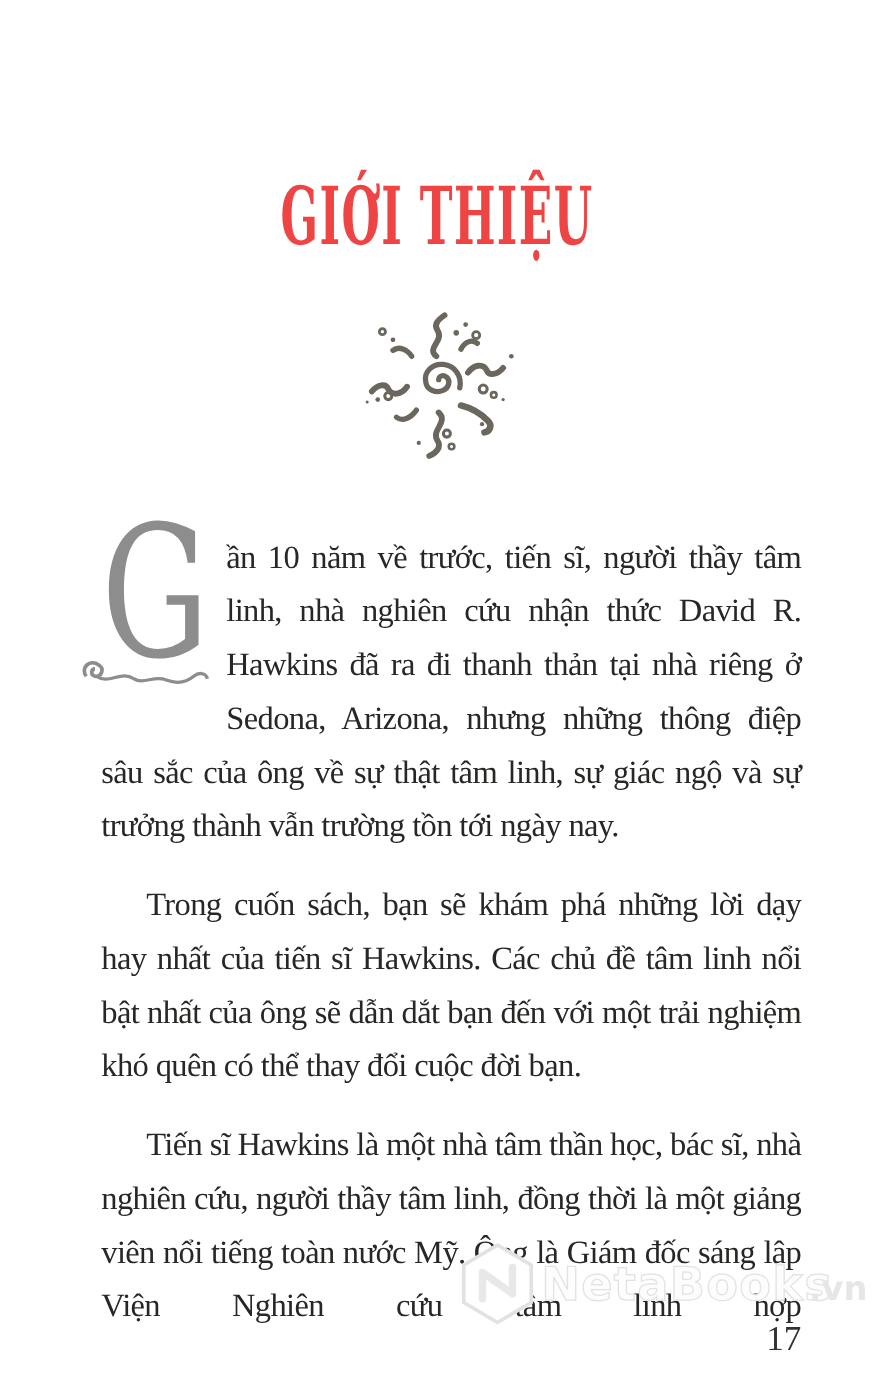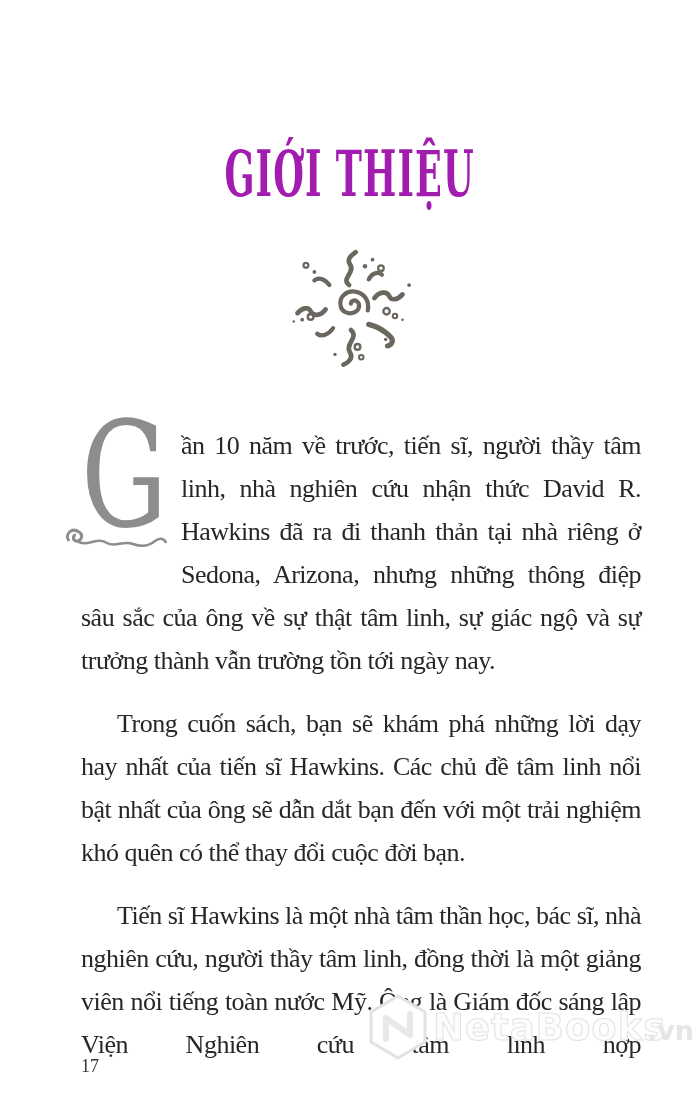--- a/index.html
+++ b/index.html
@@ -3,21 +3,21 @@
 <meta charset="utf-8">
 <style>
   html,body { margin:0; padding:0; background:#ffffff; }
   .page {
     position:relative; width:700px; height:1120px; background:#ffffff;
     overflow:hidden; font-family:"Liberation Serif", serif; color:#272725;
   }
   
   .title {
     position:absolute; top:136px; left:0; width:700px; margin:0;
-    text-align:center; font-weight:bold; font-size:64px; color:#a21caf;
+    text-align:center; font-weight:bold; font-size:64px; color:#ef4444;
     font-family:"DejaVu Serif", serif; white-space:nowrap;
   }
   .title-inner { display:inline-block; transform:scaleX(0.55); transform-origin:center; letter-spacing:2px; }
   
   .ornament { position:absolute; top:240px; left:0; width:700px; text-align:center; }
   
   .body-text {
     position:absolute; top:424px; left:81px; width:560px;
     font-size:26px; line-height:43px; text-align:justify; letter-spacing:-0.5px;
   }
@@ -27,22 +27,22 @@
   
   .dropcap-wrap { float:left; width:100px; height:130px; position:relative; }
   .dropcap-g {
     display:block; font-family:"DejaVu Serif", serif; font-size:146px; line-height:1;
     color:#8d8d8d; transform:scaleX(0.74); transform-origin:0 0; margin-top:-22px;
     letter-spacing:0;
   }
   .flourish { position:absolute; left:-20px; bottom:2px; }
   
   .page-number {
-    position:absolute; top:1056px; left:81px; width:560px; text-align:left;
-    font-size:18px; color:#333333; letter-spacing:0;
+    position:absolute; top:1056px; left:81px; width:560px; text-align:right;
+    font-size:28px; color:#333333; letter-spacing:0;
   }
   .watermark { position:absolute; top:993px; right:0px; }
 </style>
 </head>
 <body>
 
 <div class="page">
 
   <h1 class="title"><span class="title-inner">GIỚI THIỆU</span></h1>
 

